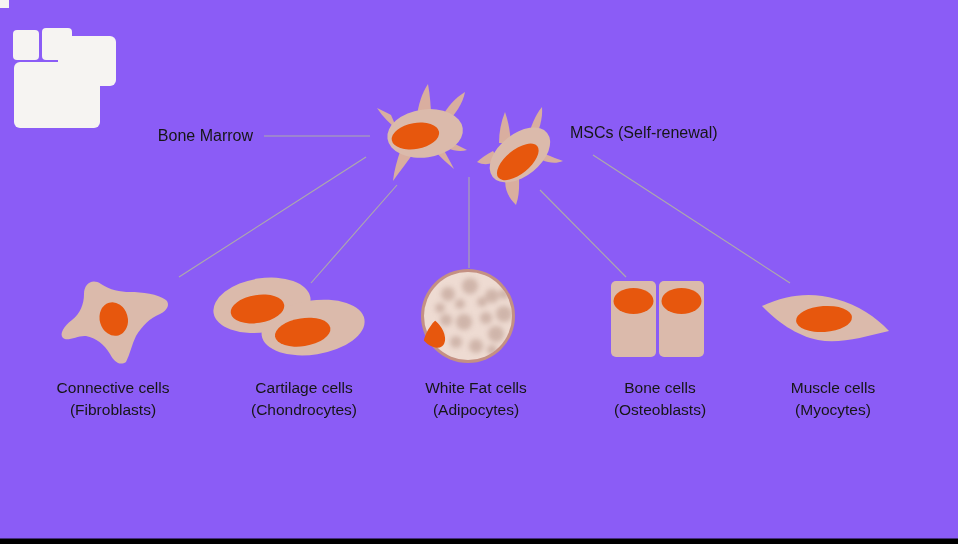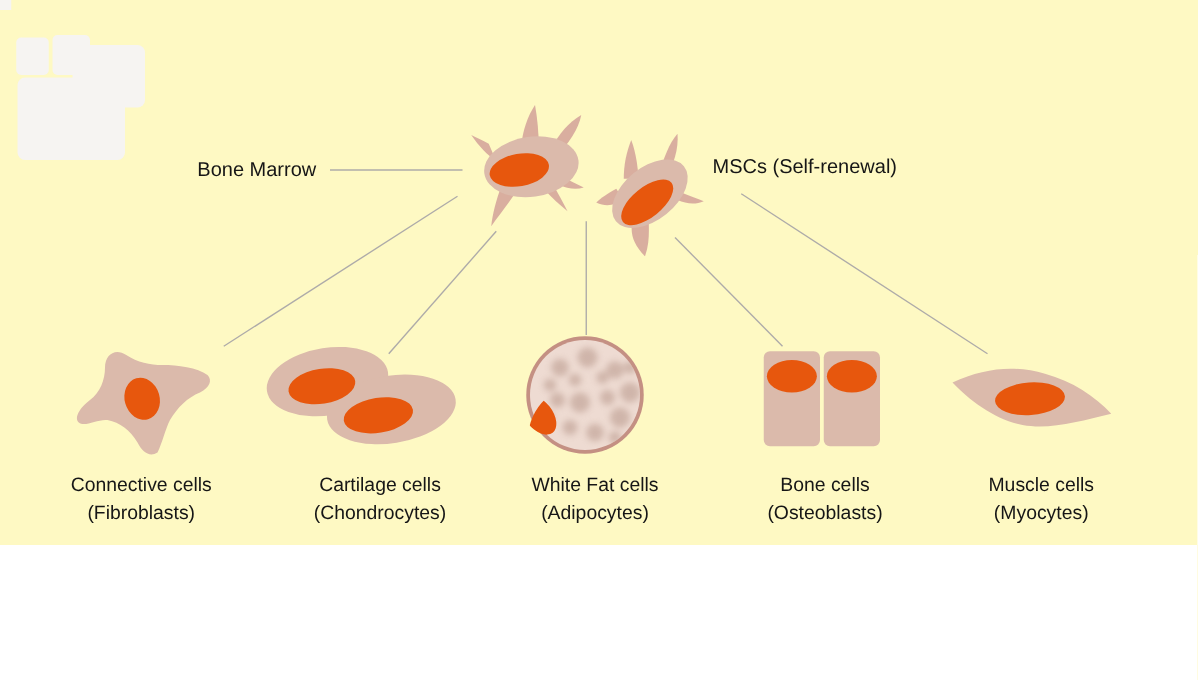--- a/index.html
+++ b/index.html
@@ -1,21 +1,21 @@
 <!DOCTYPE html>
 <html><head>
 <meta charset="utf-8">
 <style>
   html, body { margin: 0; padding: 0; background: #ffffff; }
   .stage {
     position: relative;
     width: 958px;
-    height: 436px;
+    height: 544px;
     overflow: hidden;
-    background: #fef9c3;
+    background: #8b5cf6;
     font-family: "Liberation Sans", sans-serif;
   }
   svg text {
     font-family: "Liberation Sans", sans-serif;
   }
   .label-top { font-size: 16px; }
   .label-cell { font-size: 15.5px; }
   .connectors line { fill: none; stroke-width: 1.1; }
 </style>
 </head>

